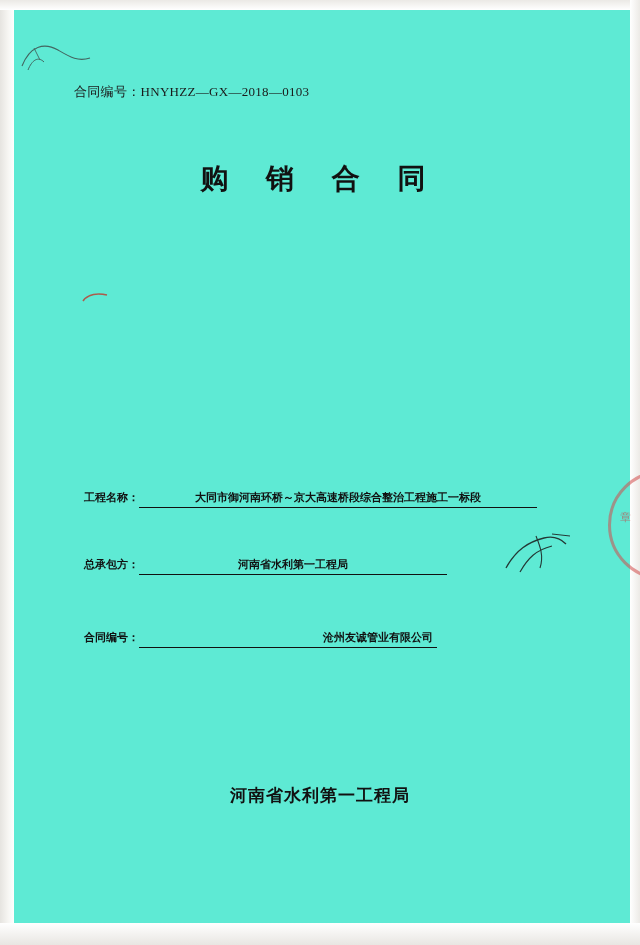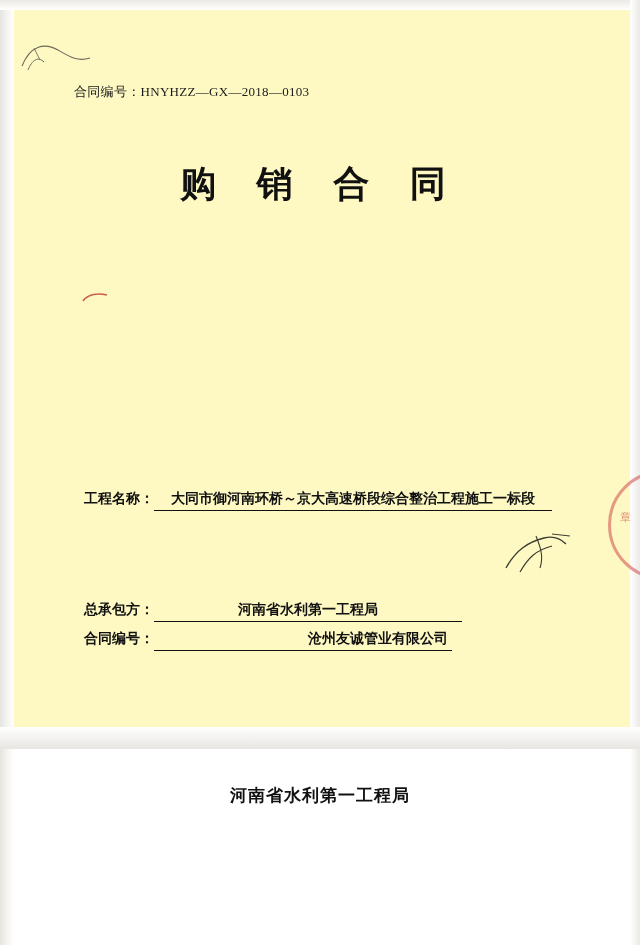--- a/index.html
+++ b/index.html
@@ -9,22 +9,22 @@
   }
   body {
     width: 640px;
     height: 945px;
     font-family: "Liberation Serif", "DejaVu Serif", serif;
     overflow: hidden;
   }
   .page {
     position: relative;
     width: 640px;
-    height: 749px;
-    background: #fef9c3;
+    height: 945px;
+    background: #5eead4;
     box-sizing: border-box;
   }
   
   .paper-edge-left {
     position: absolute;
     top: 0; left: 0;
     width: 14px; height: 945px;
     background: linear-gradient(to right, #e6e4e0 0%, #f7f6f3 60%, #ffffff 100%);
   }
   .paper-edge-top {
@@ -56,51 +56,51 @@
     font-family: "Liberation Serif", "DejaVu Serif", serif;
     white-space: nowrap;
   }
 
   .doc-title {
     position: absolute;
     top: 160px;
     left: 0;
     width: 640px;
     text-align: center;
-    font-size: 36px;
+    font-size: 28px;
     font-weight: bold;
     letter-spacing: 14px;
     color: #111;
     font-family: "DejaVu Sans", "Liberation Sans", sans-serif;
   }
 
   .field {
     position: absolute;
     left: 84px;
-    font-size: 14px;
+    font-size: 11px;
     color: #111;
     white-space: nowrap;
     font-family: "DejaVu Sans", "Liberation Sans", sans-serif;
     font-weight: bold;
   }
   .field .label {
     display: inline-block;
     vertical-align: baseline;
   }
   .field .value {
     display: inline-block;
     vertical-align: baseline;
     border-bottom: 1.3px solid #111;
     padding: 0 4px 2px 4px;
     text-align: center;
     font-weight: bold;
   }
   #field-project { top: 490px; }
   #field-project .value { min-width: 390px; }
-  #field-contractor { top: 557px; margin-top: 44px; }
+  #field-contractor { top: 557px; }
   #field-contractor .value { min-width: 300px; }
   #field-subcontractor { top: 630px; }
   #field-subcontractor .value { min-width: 290px; text-align: right; }
 
   .footer-org {
     position: absolute;
     top: 784px;
     left: 0;
     width: 640px;
     text-align: center;

